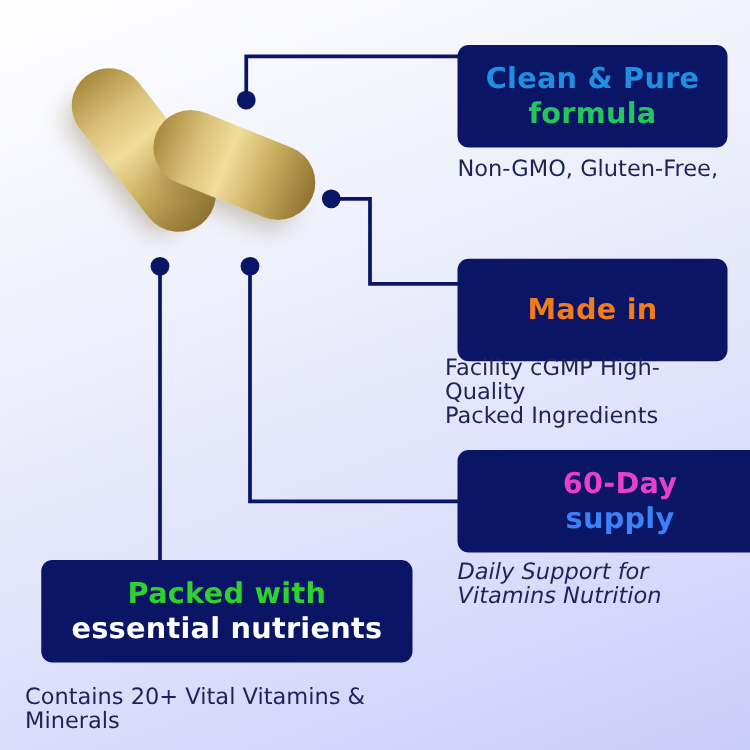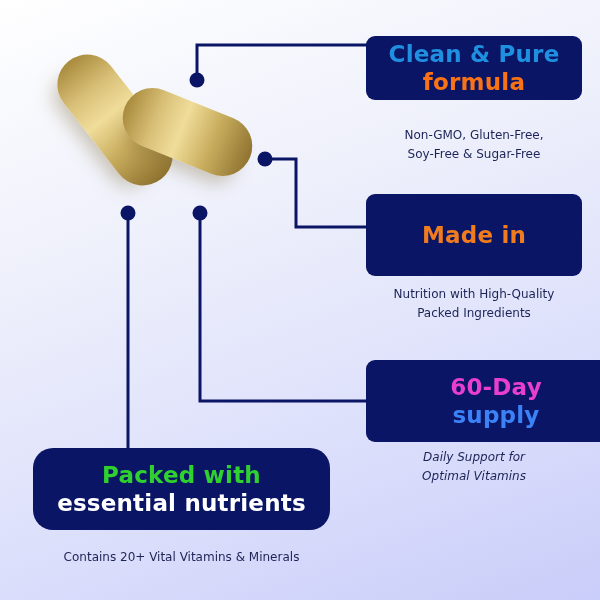--- a/index.html
+++ b/index.html
@@ -3,21 +3,21 @@
 <meta charset="utf-8">
 <style>
   html,body{margin:0;padding:0;}
   body{width:600px;height:600px;overflow:hidden;position:relative;
     font-family:"DejaVu Sans","Liberation Sans",sans-serif;
     background:linear-gradient(160deg,#ffffff 0%,#eef0fb 35%,#dcdffb 70%,#c9cdf9 100%);}
   .abs{position:absolute;}
   .box{position:absolute;background:#0b1566;border-radius:9px;display:flex;flex-direction:column;
     align-items:center;justify-content:center;text-align:center;}
   .box .t{font-weight:bold;font-size:23px;line-height:28px;letter-spacing:0.2px;}
-  .cap{position:absolute;text-align:center;color:#1c2456;font-size:12px;line-height:19px;}
+  .cap{position:absolute;color:#1c2456;font-size:18px;line-height:19px;}
   svg.lines{position:absolute;left:0;top:0;}
   .pill{position:absolute;border-radius:40px;
     background:linear-gradient(90deg,#a88a3c 0%,#d9c078 25%,#f0dd9a 45%,#c9ad5e 70%,#8f7330 100%);
     box-shadow:0 18px 18px -10px rgba(120,100,50,0.35);}
 </style>
 </head>
 <body>
 
 <div class="abs" style="left:20px;top:40px;width:250px;height:160px;">
   <div class="pill" style="left:10px;top:38px;width:150px;height:60px;transform:rotate(52deg);transform-origin:center;left:20px;top:50px;"></div>
@@ -32,45 +32,44 @@
     <polyline points="200,213 200,401 368,401"></polyline>
   </g>
   <g fill="#0b1566">
     <circle cx="197" cy="80" r="7.5"></circle>
     <circle cx="265" cy="159" r="7.5"></circle>
     <circle cx="128" cy="213" r="7.5"></circle>
     <circle cx="200" cy="213" r="7.5"></circle>
   </g>
 </svg>
 
-<div class="box" style="left:366px;top:36px;width:216px;height:64px;">
+<div class="box" style="left:366px;top:36px;width:216px;height:82px;">
   <div class="t" style="color:#1f8fe0;">Clean &amp; Pure</div>
-  <div class="t" style="color:#f97316;">formula</div>
+  <div class="t" style="color:#22c55e;">formula</div>
 </div>
 <div class="cap" style="left:366px;top:126px;width:216px;">
   <div>Non-GMO, Gluten-Free,</div>
-  <div>Soy-Free &amp; Sugar-Free</div>
 </div>
 
-<div class="box" style="left:366px;top:194px;width:216px;height:82px;">
+<div class="box" style="left:366px;top:207px;width:216px;height:82px;">
   <div class="t" style="color:#f07c1e;">Made in</div>
 </div>
 <div class="cap" style="left:356px;top:285px;width:236px;">
-  <div>Nutrition with High-Quality</div>
+  <div>Facility cGMP High-Quality</div>
   <div>Packed Ingredients</div>
 </div>
 
 <div class="box" style="left:366px;top:360px;width:260px;height:82px;text-align:right;">
   <div class="t" style="color:#e83fd0;">60-Day</div>
   <div class="t" style="color:#3b82f6;">supply</div>
 </div>
 <div class="cap" style="left:366px;top:448px;width:216px;font-style:italic;">
   <div>Daily Support for</div>
-  <div>Optimal Vitamins</div>
+  <div>Vitamins Nutrition</div>
 </div>
 
-<div class="box" style="left:33px;top:448px;width:297px;height:82px;border-radius:20px;">
+<div class="box" style="left:33px;top:448px;width:297px;height:82px;">
   <div class="t" style="color:#2fd12f;">Packed with</div>
   <div class="t" style="color:#ffffff;">essential nutrients</div>
 </div>
 <div class="cap" style="left:20px;top:548px;width:323px;">
   <div>Contains 20+ Vital Vitamins &amp; Minerals</div>
 </div>
 
 </body></html>

